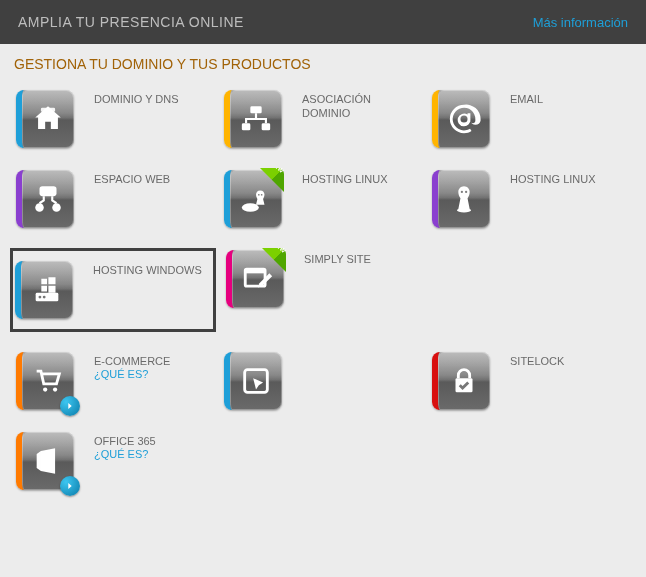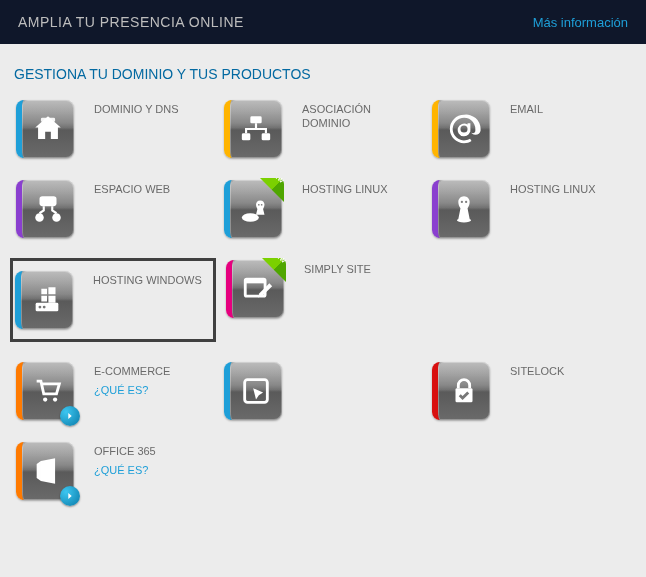--- a/index.html
+++ b/index.html
@@ -5,30 +5,30 @@
   * { box-sizing: border-box; margin: 0; padding: 0; }
   body {
     font-family: Arial, Helvetica, sans-serif;
     background: #ececec;
     width: 646px;
     height: 577px;
     padding: 0;
     color: #555;
   }
   .banner {
-    background: #0f172a;
+    background: #404040;
     padding: 14px 18px;
     display: flex;
     justify-content: space-between;
     align-items: center;
-    margin-bottom: 22px;
+    margin-bottom: 12px;
   }
   .banner-title { color: #bdbdbd; font-size: 14px; letter-spacing: 0.5px; }
   .banner-link { color: #1e9fd8; font-size: 13px; text-decoration: none; cursor: pointer; }
-  .section-title { color: #0369a1; font-size: 14px; padding: 0 14px 16px; }
+  .section-title { color: #a16207; font-size: 14px; padding: 0 14px 16px; }
   .grid { padding: 0 14px; }
   .row { display: flex; gap: 8px; margin-bottom: 18px; }
   .card {
     width: 200px;
     display: flex;
     align-items: flex-start;
     gap: 20px;
     cursor: pointer;
     position: relative;
     padding: 2px;
@@ -52,21 +52,21 @@
   }
   .tile::before {
     content:"";
     position:absolute; inset:0;
     border-radius:6px;
     background: linear-gradient(to bottom, rgba(255,255,255,0.4) 0%, rgba(255,255,255,0.15) 40%, rgba(255,255,255,0) 50%);
     pointer-events:none;
   }
   .tile svg { width: 34px; height: 34px; fill: #fff; }
   .label { color: #6a6a6a; font-size: 11px; line-height: 1.3; padding-top: 2px; }
-  .sublink { color: #1e9fd8; font-size: 11px; margin-top: 6px; display: block; }
+  .sublink { color: #1e9fd8; font-size: 11px; display: block; }
   .badge-new {
     position: absolute; top: -2px; right: -2px;
     width: 24px; height: 24px;
     background: linear-gradient(135deg, #7bd000 50%, #4fa600 50%);
     clip-path: polygon(0 0, 100% 0, 100% 100%);
     border-top-right-radius: 6px;
   }
   .badge-new::after {
     content: attr(data-text);
     position: absolute;

